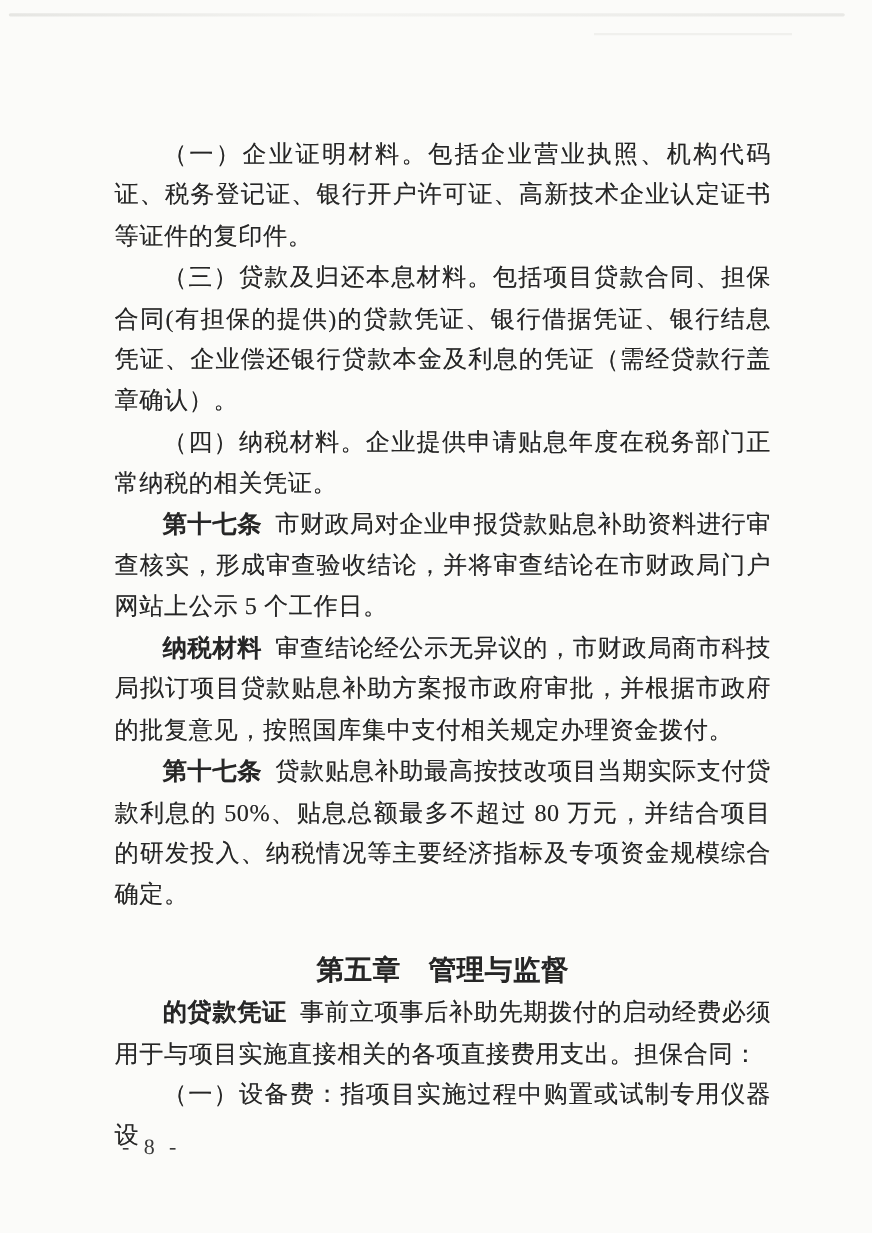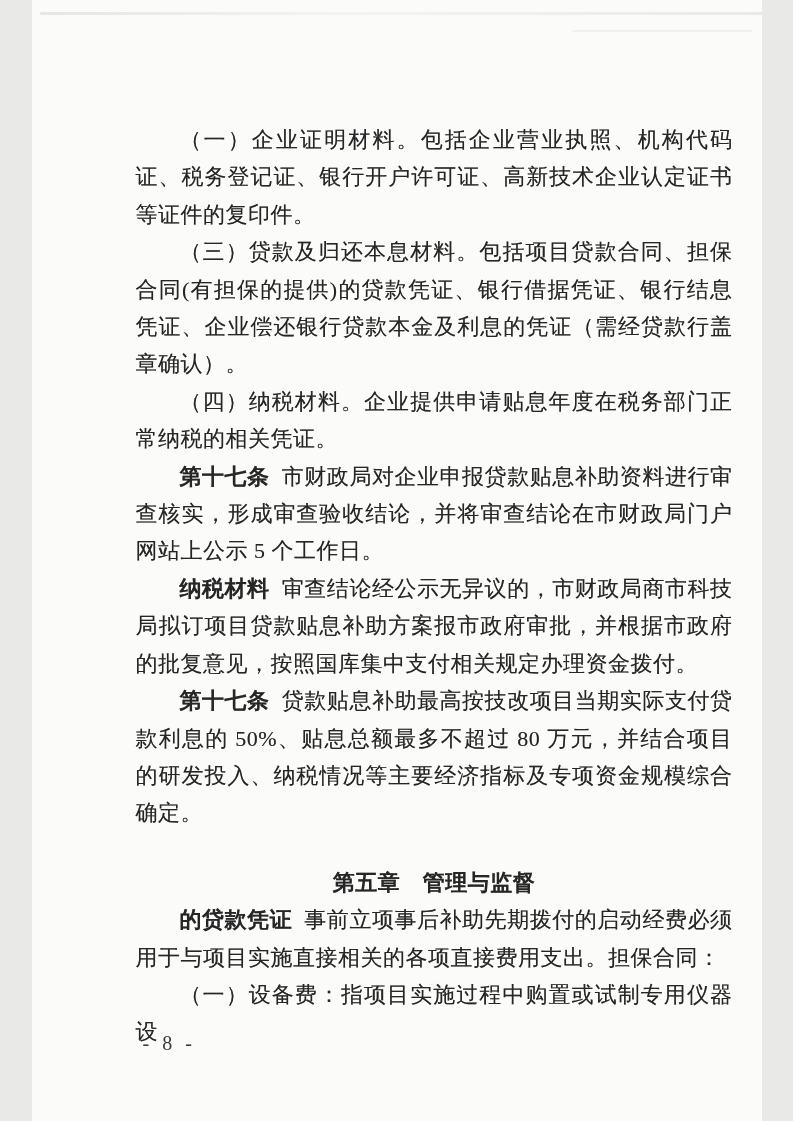--- a/index.html
+++ b/index.html
@@ -2,21 +2,21 @@
 <html lang="zh"><head>
 <meta charset="utf-8">
 <style>
   html, body {
     margin: 0;
     padding: 0;
     background: #e9e9e7;
   }
   .page {
     position: relative;
-    width: 730px;
+    width: 793px;
     height: 1121px;
     margin: 0 auto;
     background: #fbfbf9;
     overflow: hidden;
     font-family: "Liberation Serif", "DejaVu Serif", serif;
     color: #262626;
   }
   
   .scan-streak-top {
     position: absolute;
@@ -55,21 +55,21 @@
     font-weight: bold;
     margin-right: 0.55em;
     font-family: Liberation Serif, serif;
   }
   .chapter-heading {
     margin: 32px 0 0 0;
     text-indent: 0;
     text-align: center;
     text-align-last: center;
     font-weight: bold;
-    font-size: 22px;
+    font-size: 25px;
   }
   .page-number {
     position: absolute;
     left: 111px;
     top: 1032px;
     font-size: 20px;
     letter-spacing: 4px;
     color: #3a3a3a;
   }
 </style>

